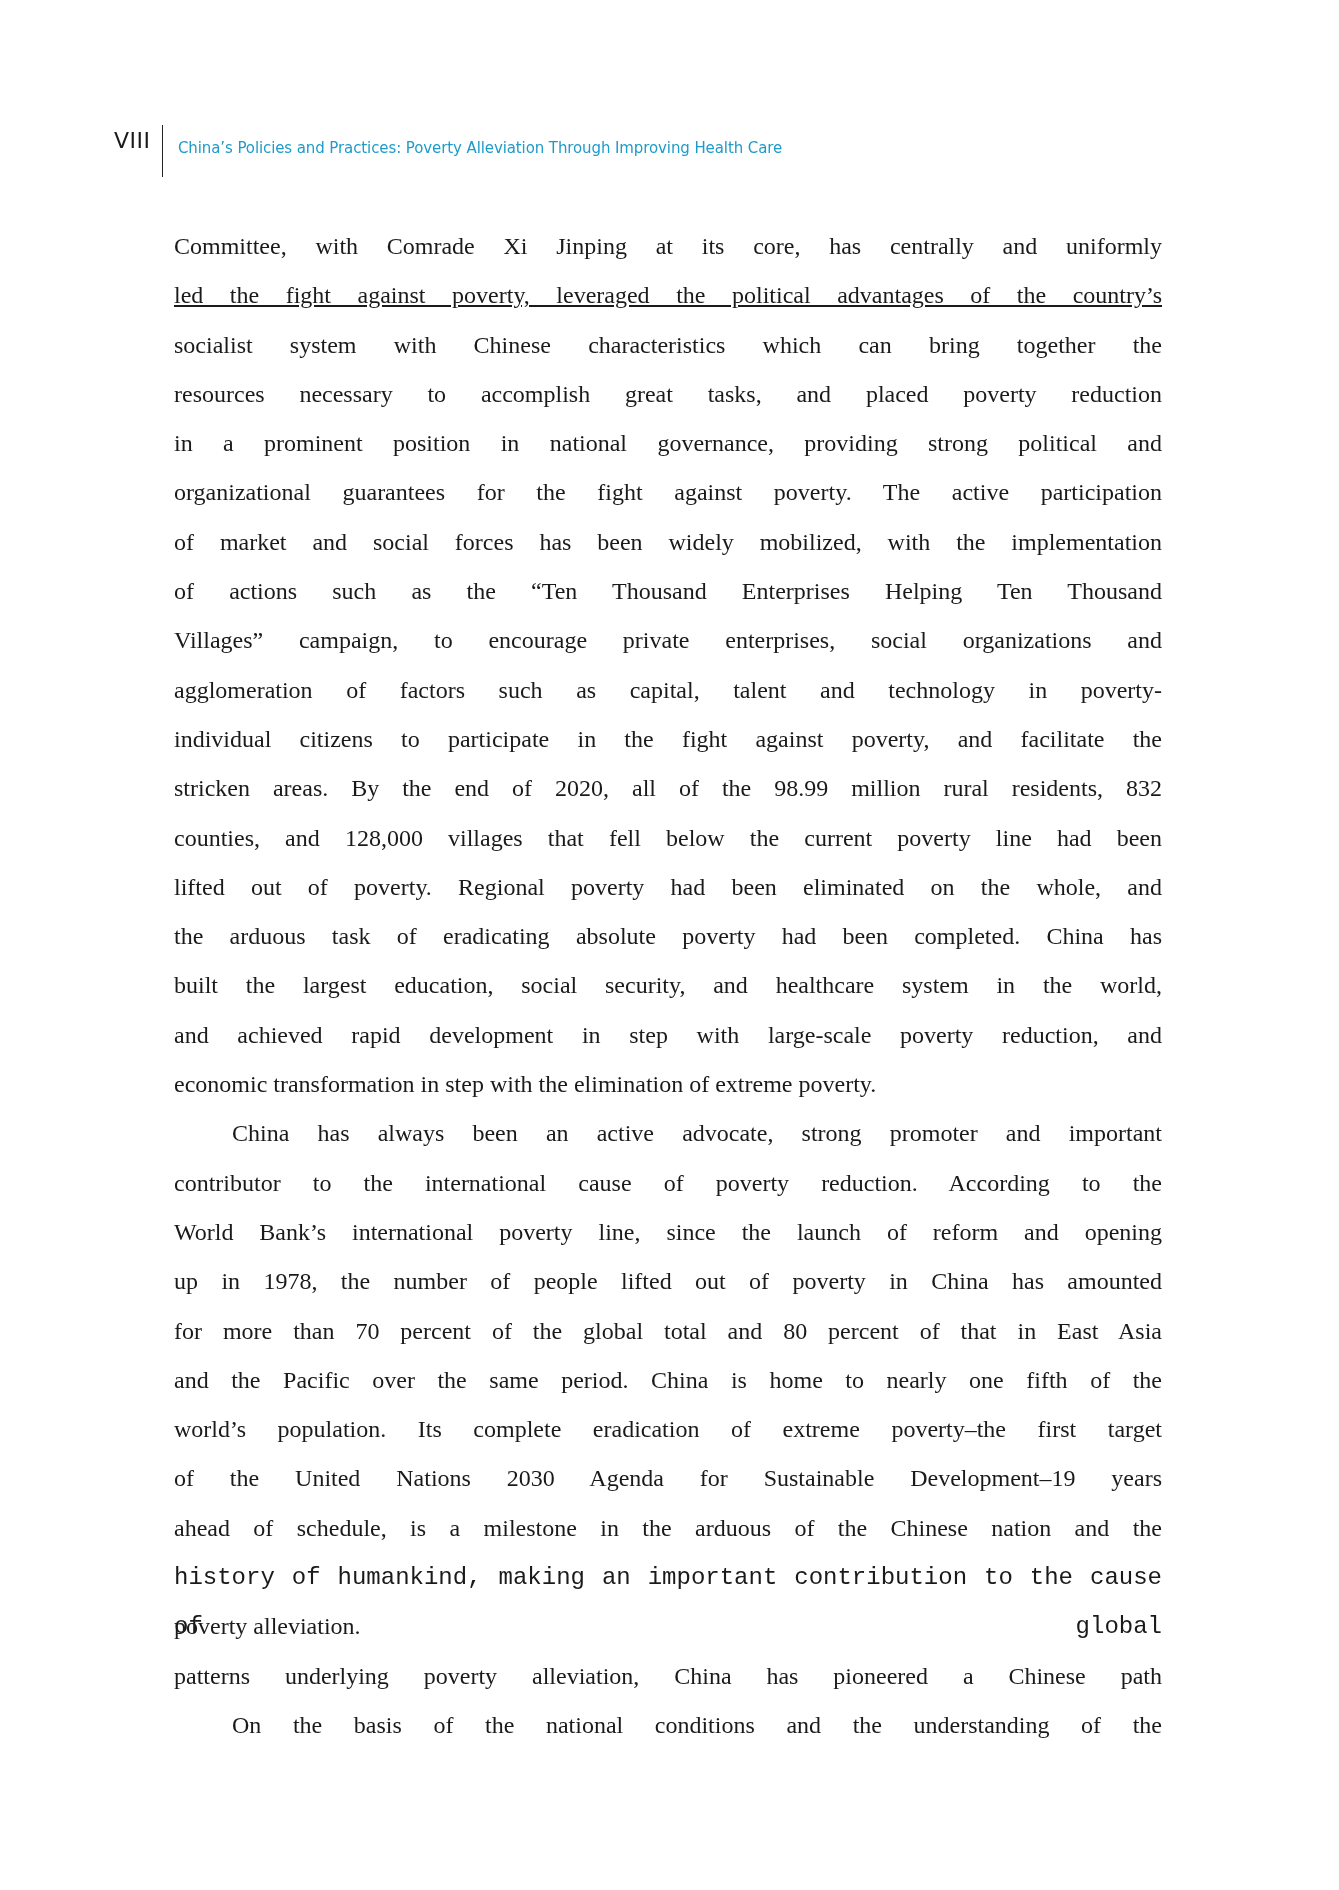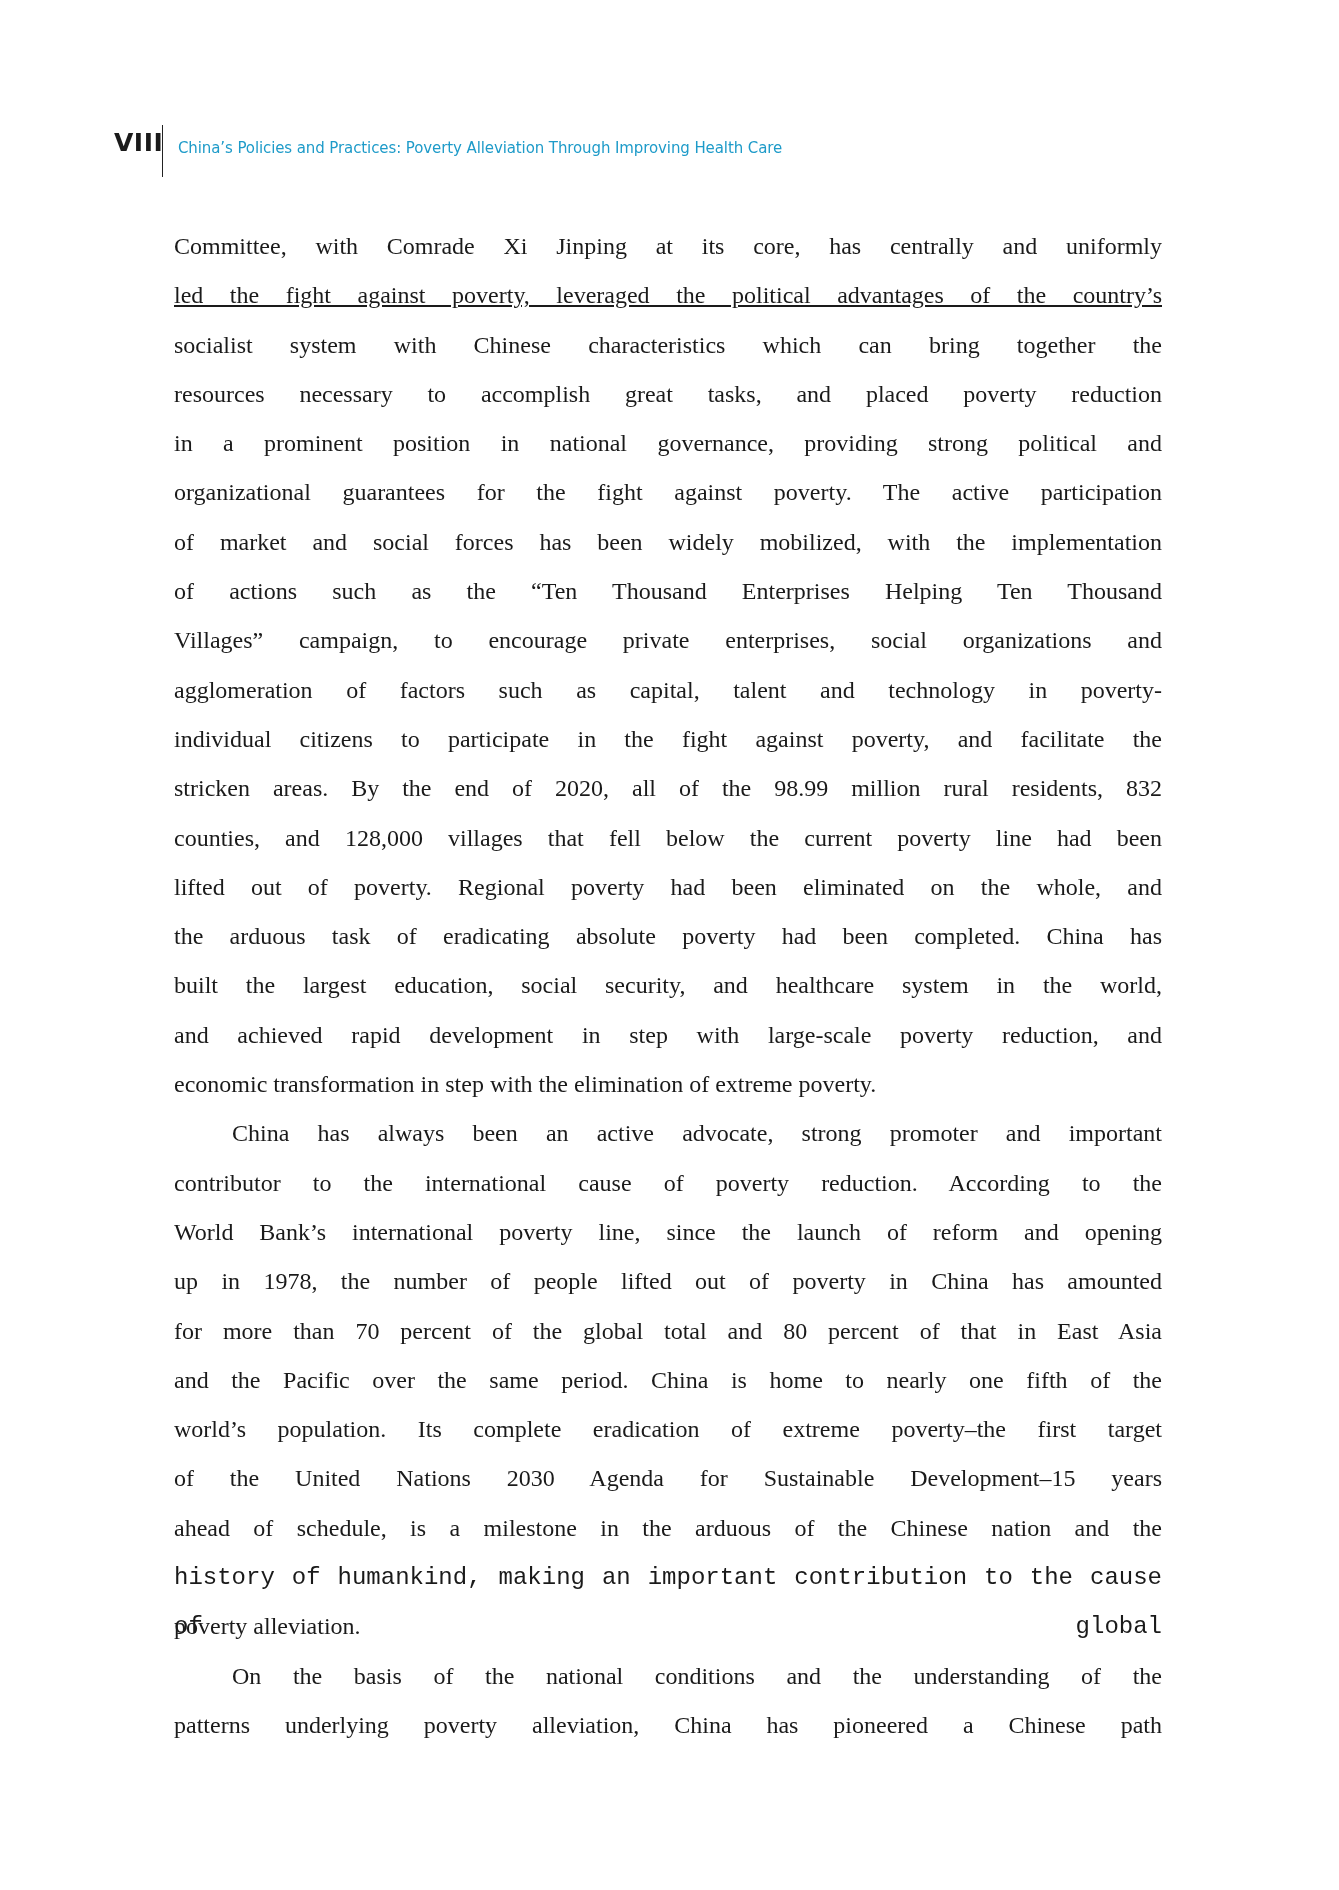--- a/index.html
+++ b/index.html
@@ -11,24 +11,24 @@
       width: 1339px;
       height: 1890px;
       position: relative;
       overflow: hidden;
     }
     .page-number {
       position: absolute;
       left: 114px;
       top: 128px;
       font-family: "DejaVu Sans", sans-serif;
-      font-size: 25px;
+      font-size: 22px;
       color: #1a1a1a;
       letter-spacing: 0.5px;
-      font-weight: 700;
+      font-weight: 400;
     }
     .header-rule {
       position: absolute;
       left: 162px;
       top: 125px;
       width: 1px;
       height: 52px;
       background: #222222;
     }
     .running-header {
@@ -95,22 +95,22 @@
       <span class="line end">economic transformation in step with the elimination of extreme poverty.</span>
     </div>
     <div>
       <span class="line indent" style="white-space: normal;">China has always been an active advocate, strong promoter and important</span>
       <span class="line" style="white-space: normal;">contributor to the international cause of poverty reduction. According to the</span>
       <span class="line" style="white-space: normal;">World Bank’s international poverty line, since the launch of reform and opening</span>
       <span class="line" style="white-space: normal;">up in 1978, the number of people lifted out of poverty in China has amounted</span>
       <span class="line" style="white-space: normal;">for more than 70 percent of the global total and 80 percent of that in East Asia</span>
       <span class="line" style="white-space: normal;">and the Pacific over the same period. China is home to nearly one fifth of the</span>
       <span class="line" style="white-space: normal;">world’s population. Its complete eradication of extreme poverty–the first target</span>
-      <span class="line" style="white-space: normal;">of the United Nations 2030 Agenda for Sustainable Development–15 years</span>
+      <span class="line" style="white-space: normal;">of the United Nations 2030 Agenda for Sustainable Development–19 years</span>
       <span class="line" style="white-space: normal;">ahead of schedule, is a milestone in the arduous of the Chinese nation and the</span>
       <span class="line" style="white-space: normal; font-family: Liberation Mono, monospace;">history of humankind, making an important contribution to the cause of global</span>
       <span class="line end">poverty alleviation.</span>
     </div>
     <div>
+      <span class="line" style="white-space: normal;">patterns underlying poverty alleviation, China has pioneered a Chinese path</span>
       <span class="line indent" style="white-space: normal;">On the basis of the national conditions and the understanding of the</span>
-      <span class="line" style="white-space: normal;">patterns underlying poverty alleviation, China has pioneered a Chinese path</span>
     </div>
   </div>
 
 </body></html>

